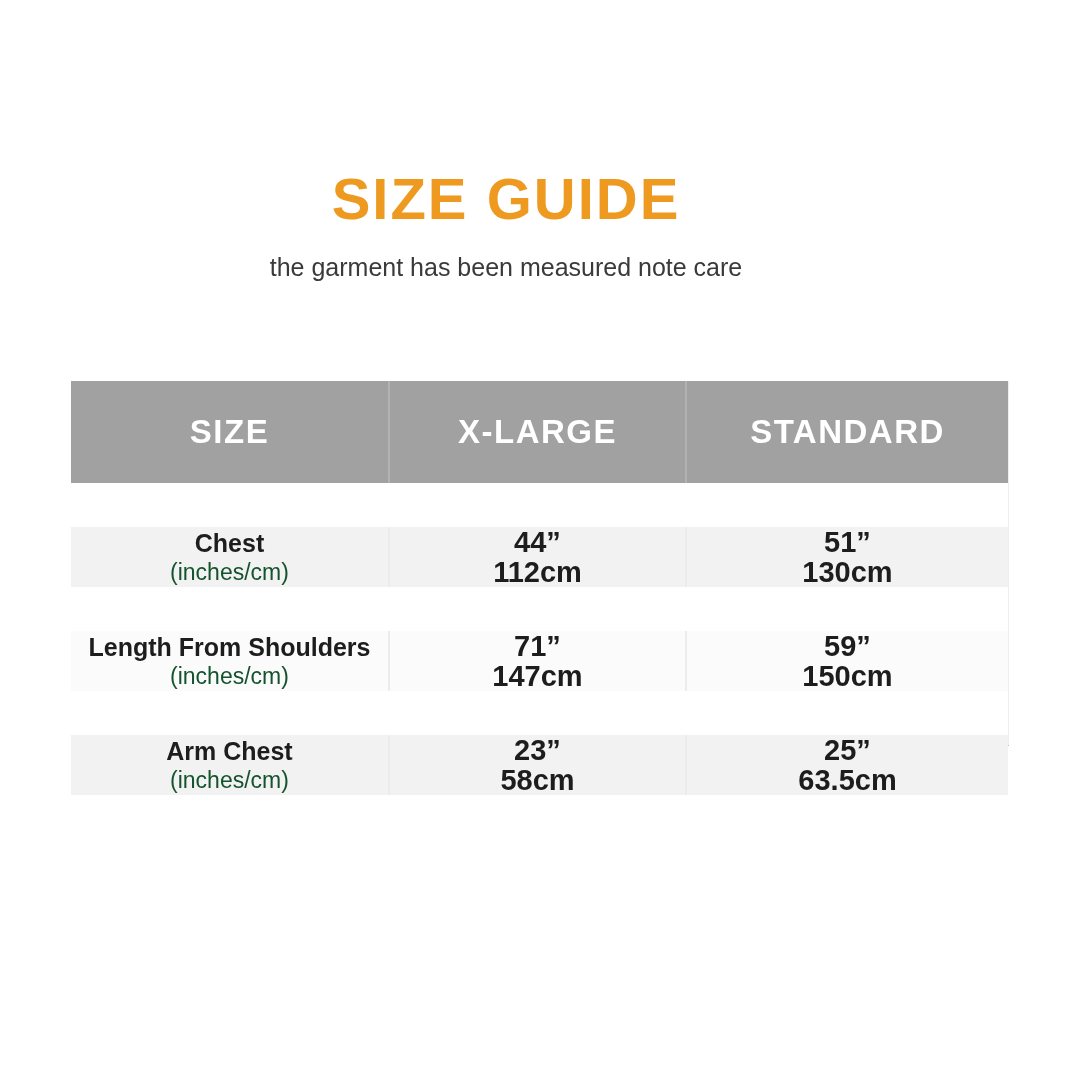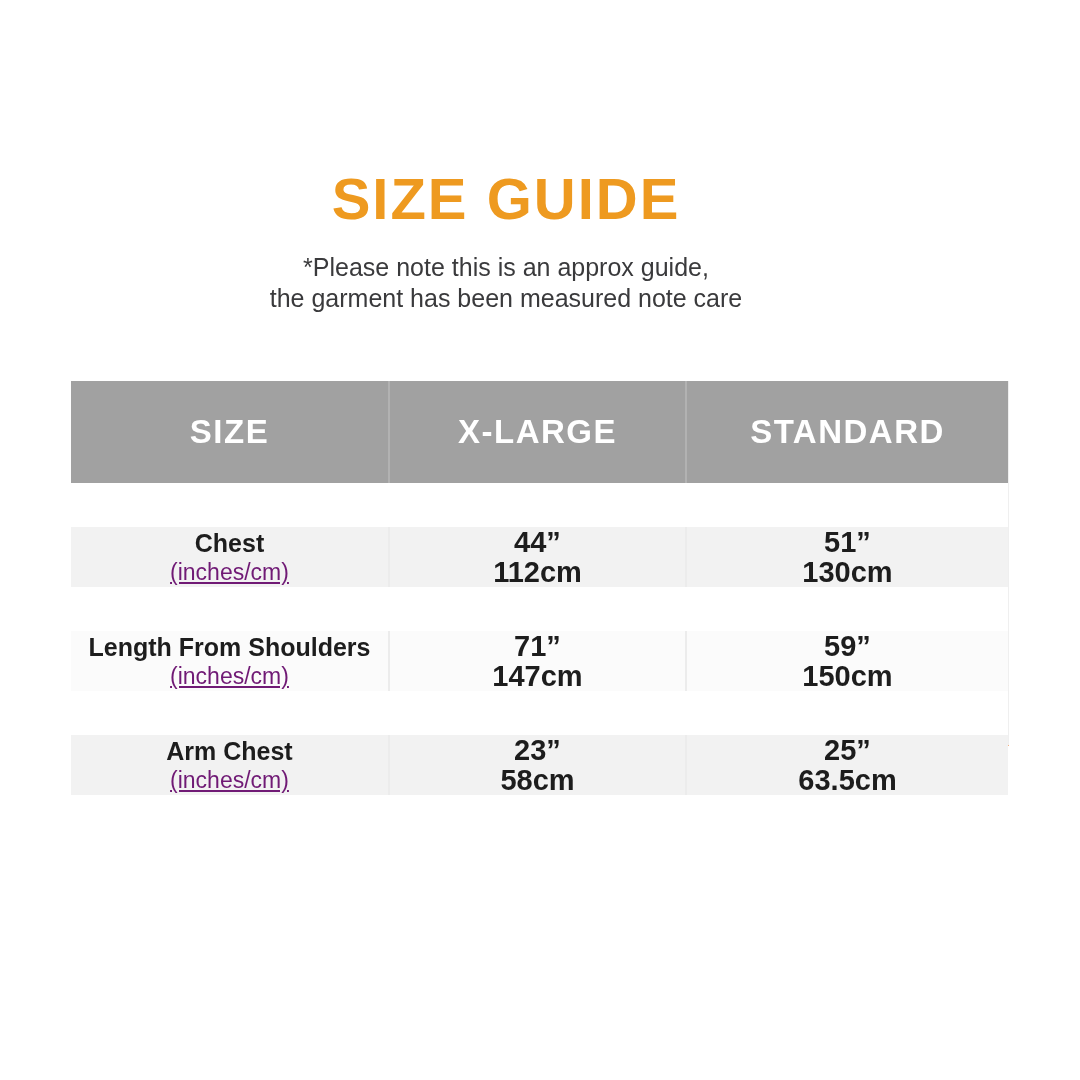--- a/index.html
+++ b/index.html
@@ -75,41 +75,39 @@
   .cell-label {
     font-weight: 800;
     font-size: 25px;
     line-height: 30px;
     color: #1D1D1D;
   }
   .cell-sublabel {
     font-weight: 300;
     font-size: 23px;
     line-height: 28px;
-    color: #701a75;
-    text-decoration: underline;
+    color: #14532d;
   }
   .val {
     font-weight: 800;
     font-size: 29px;
     line-height: 30px;
     color: #1D1D1D;
   }
   
   .trow { display: contents; }
 </style>
 </head>
 <body>
 
 <div class="canvas">
 
   <div class="page-title">SIZE GUIDE</div>
 
   <div class="note">
-    <div>*Please note this is an approx guide,</div>
     <div>the garment has been measured note care</div>
   </div>
 
   <div class="size-table">
 
     <div class="th">SIZE</div>
     <div class="th">X-LARGE</div>
     <div class="th">STANDARD</div>
 
     <div class="trow row-a">

